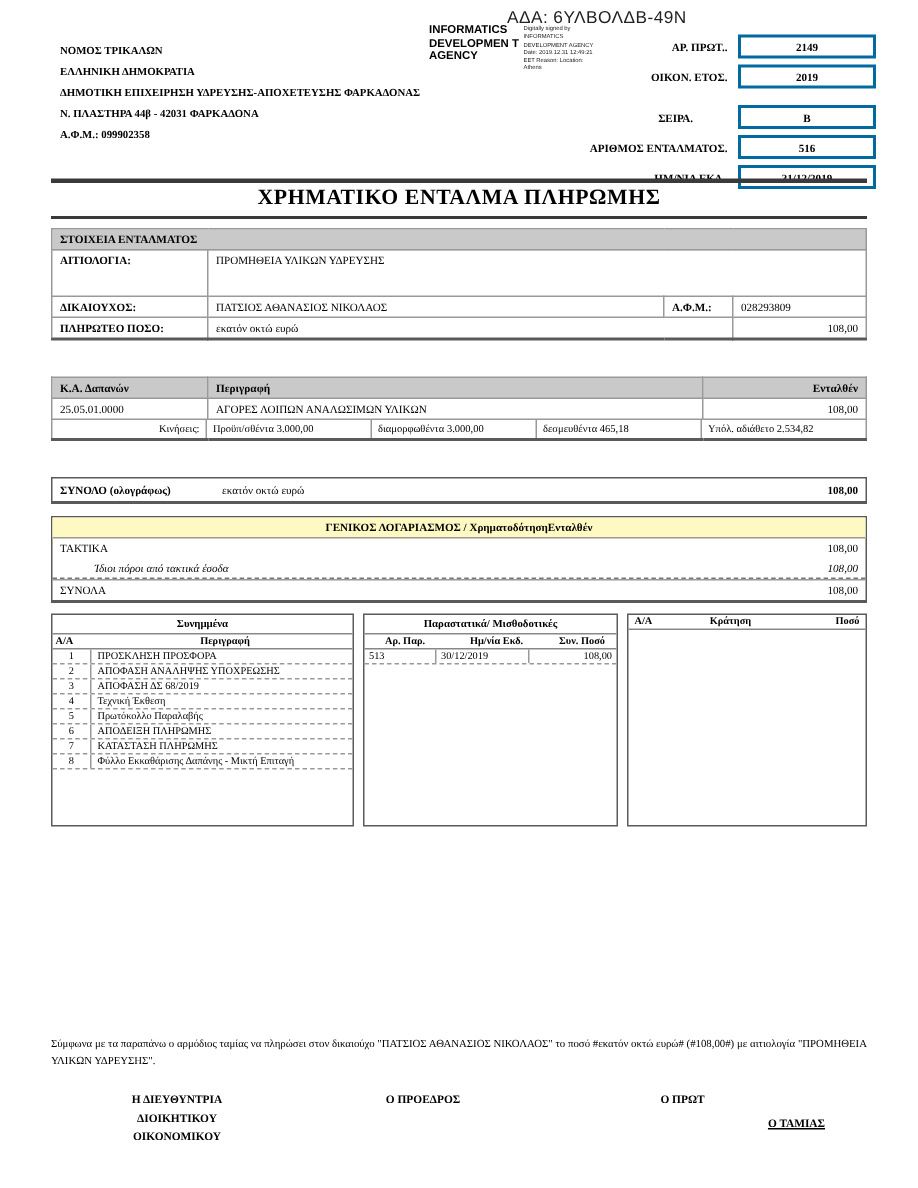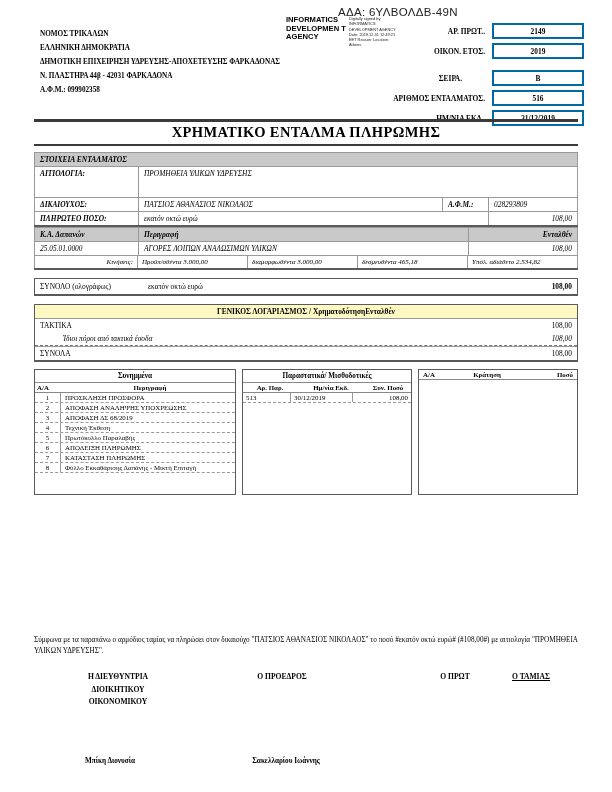--- a/index.html
+++ b/index.html
@@ -21,47 +21,47 @@
          display:flex;align-items:center;justify-content:center;
          font-size:7.4px;font-weight:bold;}
 
   
   .body{position:absolute;top:119px;left:34px;width:544px;}
   .rule{border-top:3px solid #3a3a3a;height:0;}
   .title{font-size:14.5px;font-weight:bold;text-align:center;margin:2px 0 3px 0;letter-spacing:.4px;}
   .rule2{border-top:2.5px solid #3a3a3a;height:0;margin-bottom:6px;}
 
   table.t{width:100%;border-collapse:collapse;font-size:7.4px;
-          border:1.5px solid #5a5a5a;border-bottom-width:2.5px;margin-bottom:0;font-style:italic;}
+          border:1.5px solid #5a5a5a;border-bottom-width:2.5px;margin-bottom:24px;}
   table.t td{border:1px solid #999;padding:2px 5px;vertical-align:top;}
   tr.th td{background:#c9c9c9;font-weight:bold;font-size:7.5px;}
   .lbl{font-weight:bold;white-space:nowrap;}
   .amt{text-align:right;white-space:nowrap;}
   .tall{height:26px;}
   .dashb td{border-bottom:1px dashed #777;}
 
   .krow{display:flex;font-size:7.0px;}
   .krow > div{padding:2px 4px;border-left:1px solid #999;white-space:nowrap;}
   .krow > div:first-child{border-left:none;width:94px;text-align:right;}
   .krow .k{flex:1;}
 
   .totalbox{border:1.5px solid #5a5a5a;border-bottom-width:2.5px;display:flex;align-items:center;
             font-size:7.4px;padding:3px 5px;margin:8px 0;}
-  .totalbox .tl{font-weight:normal;width:108px;}
+  .totalbox .tl{font-weight:bold;width:108px;}
   .totalbox .tt{flex:1;}
   .totalbox .ta{font-weight:bold;}
 
   .t3{border:1.5px solid #5a5a5a;border-bottom-width:2.5px;font-size:7.4px;margin-bottom:7px;}
   .t3 .hd{background:#fef9c3;display:flex;justify-content:center;
           font-weight:bold;padding:2px 5px;border-bottom:1px solid #999;}
   .t3 .rw{display:flex;justify-content:space-between;padding:2px 5px;}
   .t3 .rw.ind{padding-left:28px;font-style:italic;border-bottom:1px dashed #777;}
   .t3 .tot{display:flex;justify-content:space-between;padding:2px 5px;border-top:1px solid #999;}
 
-  .panels{display:flex;gap:6px;height:126px;align-items:stretch;}
+  .panels{display:flex;gap:6px;height:142px;align-items:stretch;}
   .panel{border:1.2px solid #5a5a5a;font-size:6.9px;box-sizing:border-box;}
   .p-left{width:202px;}
   .p-mid{width:170px;}
   .p-right{flex:1;}
   .ptitle{text-align:center;font-weight:bold;padding:2px 0;border-bottom:1px solid #888;font-size:7.2px;}
   .ahead{display:flex;font-weight:bold;border-bottom:1px solid #888;}
   .ahead .c1{width:26px;padding:1px 2px;}
   .ahead .c2{flex:1;text-align:center;padding:1px 2px;}
   .arow{display:flex;border-bottom:1px dashed #999;}
   .arow .aa{width:26px;text-align:center;border-right:1px solid #999;padding:1px 2px;box-sizing:border-box;}
@@ -78,21 +78,21 @@
   .dhead .d1{width:38px;padding:1px 4px;}
   .dhead .d2{flex:1;padding:1px 4px;text-align:center;}
   .dhead .d3{width:60px;padding:1px 4px;text-align:right;}
 
   .closing{margin-top:140px;font-size:7.2px;line-height:1.5;text-align:justify;}
   .sigs{position:relative;height:120px;margin-top:14px;font-size:7.6px;font-weight:bold;}
   .sig{position:absolute;text-align:center;line-height:1.7;}
   .sig1{left:18px;width:132px;top:0;}
   .sig2{left:192px;width:112px;top:0;}
   .sig3{left:380px;width:82px;top:0;}
-  .sig4{left:456px;width:82px;top:0;text-decoration:underline;}
+  .sig4{left:456px;width:82px;top:16px;text-decoration:underline;}
   .name{position:absolute;top:86px;font-size:7.2px;font-weight:bold;text-align:center;}
   .name1{left:6px;width:140px;}
   .name2{left:176px;width:152px;}
 </style>
 </head>
 <body>
 
 <div class="page">
 
   <div class="ada">ΑΔΑ: 6ΥΛΒΟΛΔΒ-49Ν</div>

